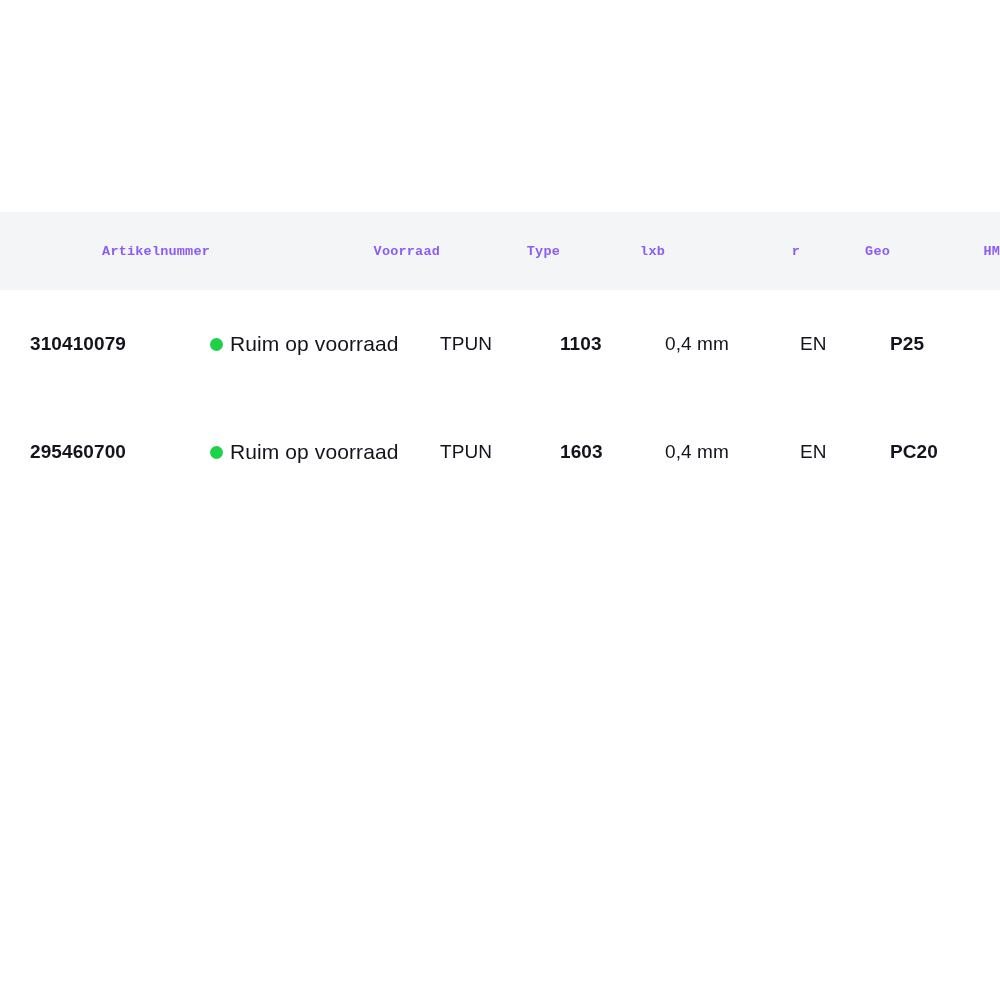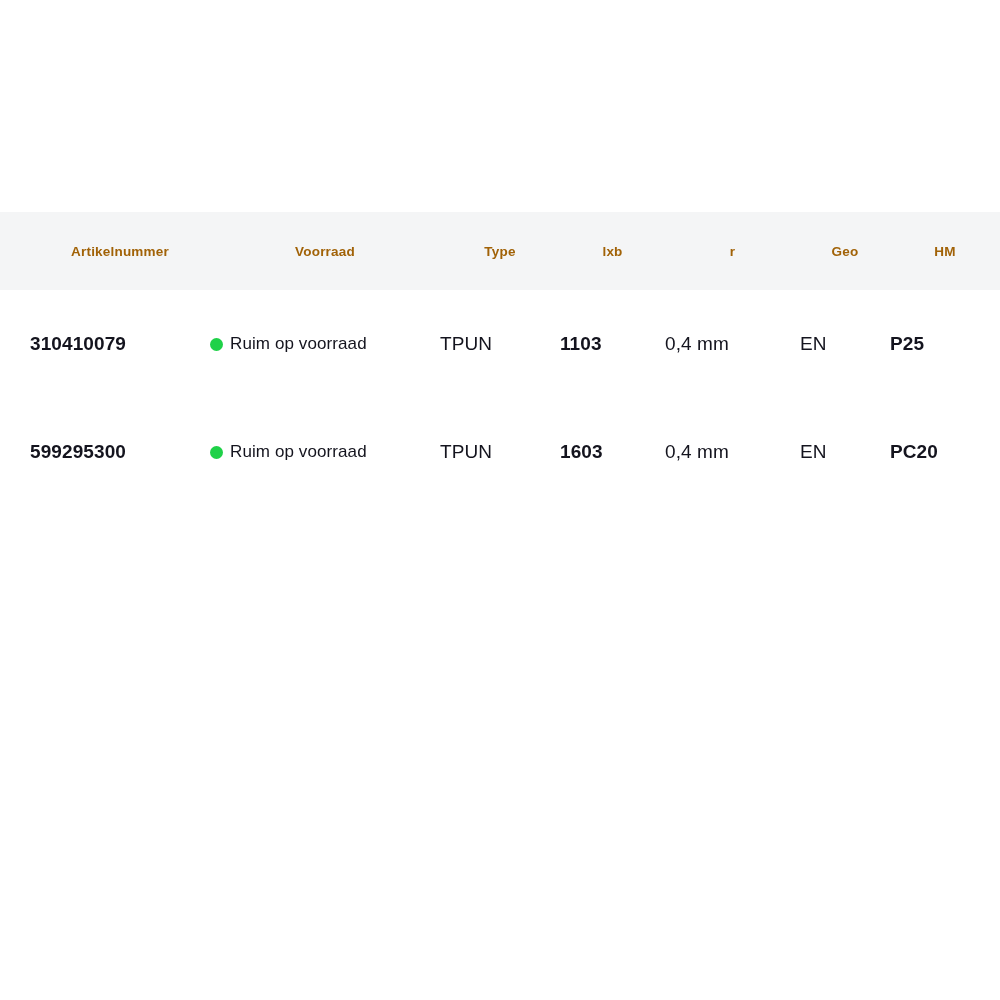--- a/index.html
+++ b/index.html
@@ -31,24 +31,25 @@
 
   .product-table thead tr {
     background: #f4f5f6;
     height: 78px;
   }
 
   .product-table thead th {
     font-size: 13.5px;
     font-weight: bold;
     letter-spacing: 0.2px;
-    color: #a16207;
-    text-align: center;
+    color: #8b5cf6;
+    text-align: right;
     vertical-align: middle;
     padding: 0;
+    font-family: Liberation Mono, monospace;
   }
 
   .col-art   { width: 180px; padding-left: 30px !important; }
   .col-stock { width: 230px; }
   .col-type  { width: 120px; }
   .col-lxb   { width: 105px; font-weight: bold; }
   .col-r     { width: 135px; }
   .col-geo   { width: 90px; }
   .col-hm    { width: 110px; font-weight: bold; }
 
@@ -81,21 +82,21 @@
   .stock-dot {
     width: 13px;
     height: 13px;
     border-radius: 50%;
     background: #1fd148;
     flex: 0 0 auto;
     display: inline-block;
   }
 
   .stock-label {
-    font-size: 17px;
+    font-size: 21px;
     color: #14141e;
   }
 </style>
 </head>
 <body>
 
 <div class="page">
 
   <table class="product-table">
     <thead>
@@ -120,21 +121,21 @@
           </span>
         </td>
         <td class="col-type">TPUN</td>
         <td class="col-lxb">1103</td>
         <td class="col-r">0,4 mm</td>
         <td class="col-geo">EN</td>
         <td class="col-hm">P25</td>
       </tr>
 
       <tr>
-        <td class="cell-article col-art">599295300</td>
+        <td class="cell-article col-art">295460700</td>
         <td class="col-stock">
           <span class="stock-wrap">
             <span class="stock-dot" style="background: rgb(31, 209, 72);"></span>
             <span class="stock-label">Ruim op voorraad</span>
           </span>
         </td>
         <td class="col-type">TPUN</td>
         <td class="col-lxb">1603</td>
         <td class="col-r">0,4 mm</td>
         <td class="col-geo">EN</td>

